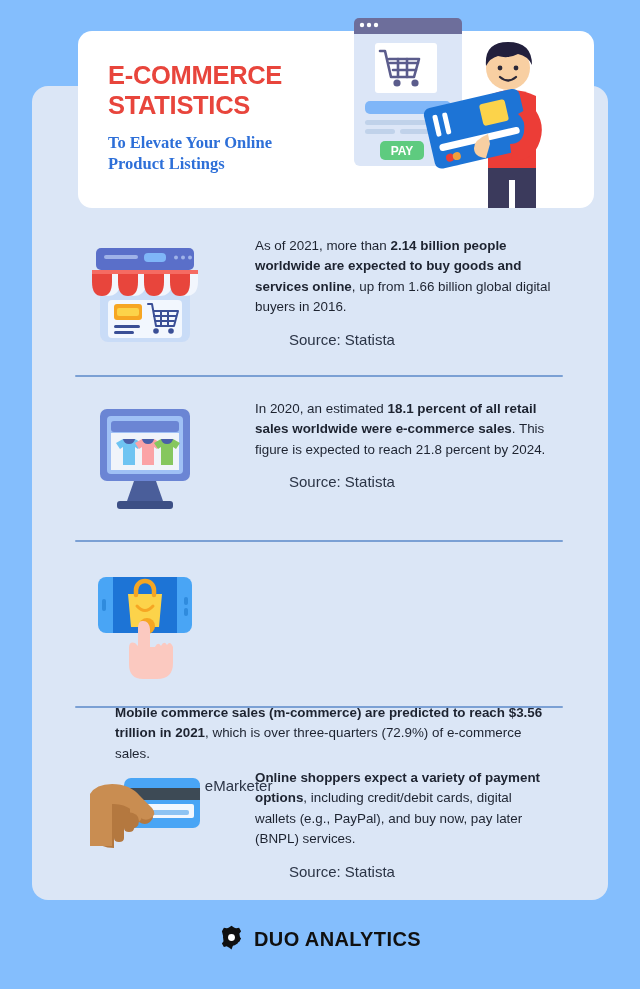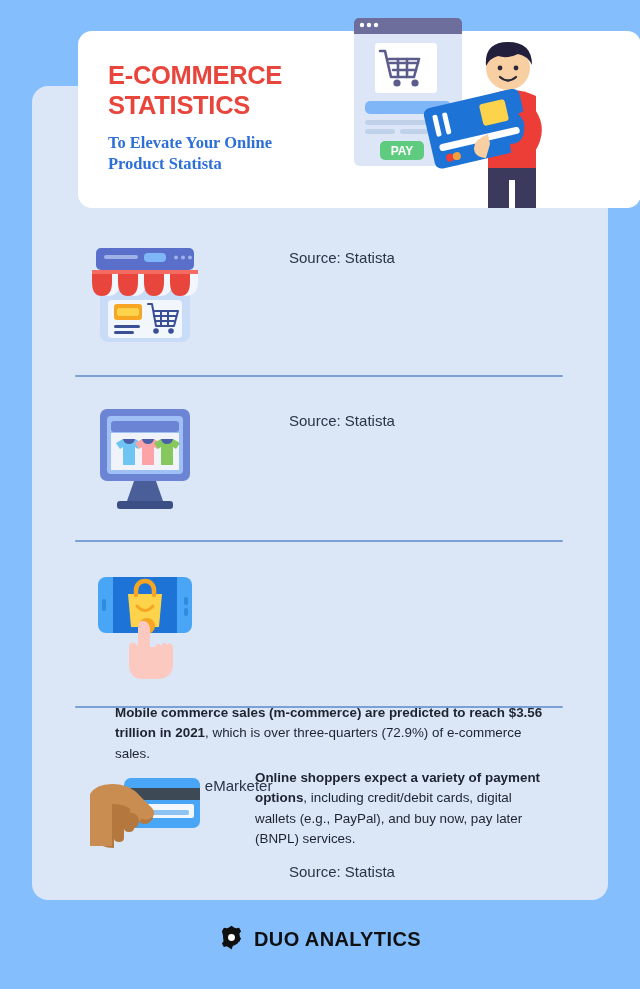--- a/index.html
+++ b/index.html
@@ -25,21 +25,21 @@
     height: 814px;
     background: #dbe6f6;
     border-radius: 16px;
   }
 
   
   #header-card {
     position: absolute;
     left: 78px;
     top: 31px;
-    width: 563px;
+    width: 516px;
     height: 177px;
     background: #ffffff;
     border-radius: 14px;
     z-index: 3;
   }
 
   #header-text {
     position: absolute;
     left: 30px;
     top: 30px;
@@ -152,21 +152,21 @@
 <body>
 
 <div id="inner-panel"></div>
 
 <div id="header-card">
   <div id="header-text">
     <div class="title-line">E-COMMERCE</div>
     <div class="title-line">STATISTICS</div>
     <div id="subtitle-wrap">
       <div class="subtitle-line">To Elevate Your Online</div>
-      <div class="subtitle-line">Product Statista</div>
+      <div class="subtitle-line">Product Listings</div>
     </div>
   </div>
 </div>
 
 <div id="header-illustration">
   <svg width="218" height="198" viewBox="0 0 218 198">
 
     <rect x="18" y="8" width="108" height="12" rx="5" fill="#6d6e9b"></rect>
     <rect x="18" y="14" width="108" height="10" fill="#6d6e9b"></rect>
     <circle cx="26" cy="15" r="2.2" fill="#ffffff"></circle>
@@ -240,20 +240,21 @@
       <rect x="28" y="89" width="20" height="3" rx="1.5" fill="#3a4f96"></rect>
       <g stroke="#3a4f96" stroke-width="2" fill="none" stroke-linecap="round" stroke-linejoin="round">
         <path d="M62 62 h4 l4 22 h18 l4 -15 h-24"></path>
         <path d="M68 74 h22 M70 79 h18 M75 70 v14 M82 70 v14"></path>
       </g>
       <circle cx="70" cy="89" r="2.8" fill="#3a4f96"></circle>
       <circle cx="85" cy="89" r="2.8" fill="#3a4f96"></circle>
     </svg>
   </div>
   <div class="stat-body">
+    <div class="stat-text"><span>As of 2021, more than </span><b>2.14 billion people worldwide are expected to buy goods and services online</b><span>, up from 1.66 billion global digital buyers in 2016.</span></div>
     <div class="stat-source">Source: Statista</div>
   </div>
 </div>
 
 <div class="stat-row" id="stat-row-1">
   <div class="stat-icon">
     <svg width="118" height="108" viewBox="0 0 118 108">
       <rect x="14" y="4" width="90" height="72" rx="7" fill="#6b85d4"></rect>
       <rect x="21" y="11" width="76" height="58" rx="4" fill="#9fc0f5"></rect>
       <rect x="25" y="16" width="68" height="11" rx="3" fill="#6b85d4"></rect>
@@ -264,20 +265,21 @@
       <path d="M49 38 l7 -4 h12 l7 4 l-4 6 l-3 -2 v18 h-12 v-18 l-3 2 Z" fill="#fba3a6"></path>
       <path d="M56 34 h12 q-1 5 -6 5 q-5 0 -6 -5 Z" fill="#4a5fa8"></path>
       <path d="M68 38 l7 -4 h12 l7 4 l-4 6 l-3 -2 v18 h-12 v-18 l-3 2 Z" fill="#86c75e"></path>
       <path d="M75 34 h12 q-1 5 -6 5 q-5 0 -6 -5 Z" fill="#4a5fa8"></path>
 
       <path d="M48 76 h22 l7 20 h-36 Z" fill="#4a5e9a"></path>
       <rect x="31" y="96" width="56" height="8" rx="3" fill="#3c4f85"></rect>
     </svg>
   </div>
   <div class="stat-body">
+    <div class="stat-text"><span>In 2020, an estimated </span><b>18.1 percent of all retail sales worldwide were e-commerce sales</b><span>. This figure is expected to reach 21.8 percent by 2024.</span></div>
     <div class="stat-source">Source: Statista</div>
   </div>
 </div>
 
 <div class="stat-row" id="stat-row-2">
   <div class="stat-icon">
     <svg width="118" height="112" viewBox="0 0 118 112">
 
       <rect x="12" y="8" width="94" height="56" rx="8" fill="#49a5f5"></rect>
       <rect x="27" y="8" width="64" height="56" fill="#1d74d6"></rect>

